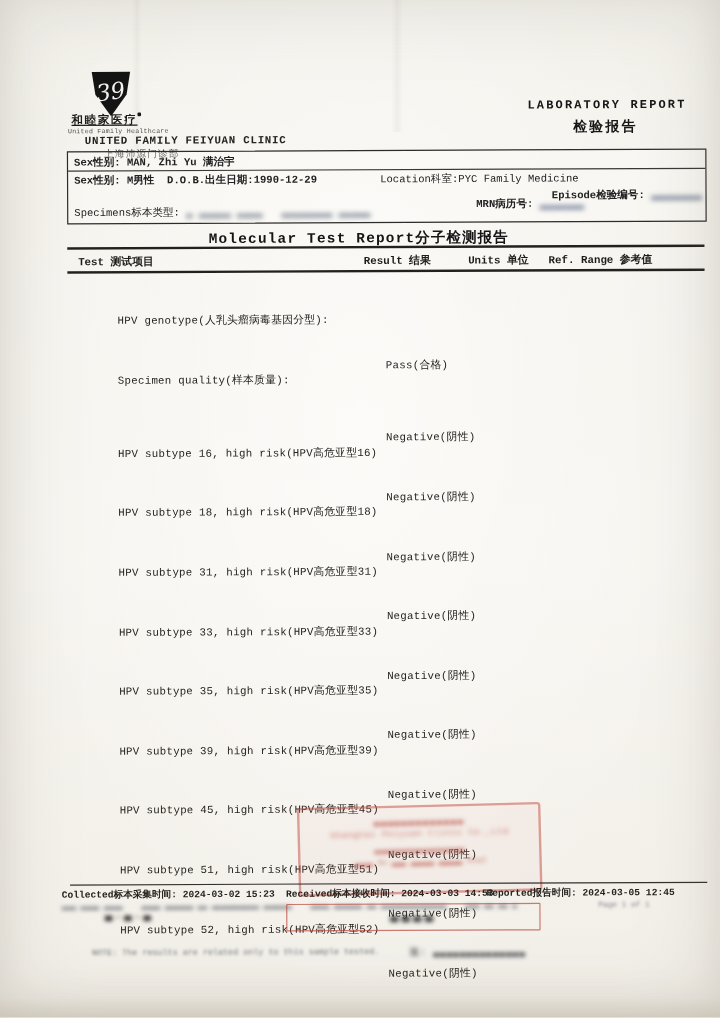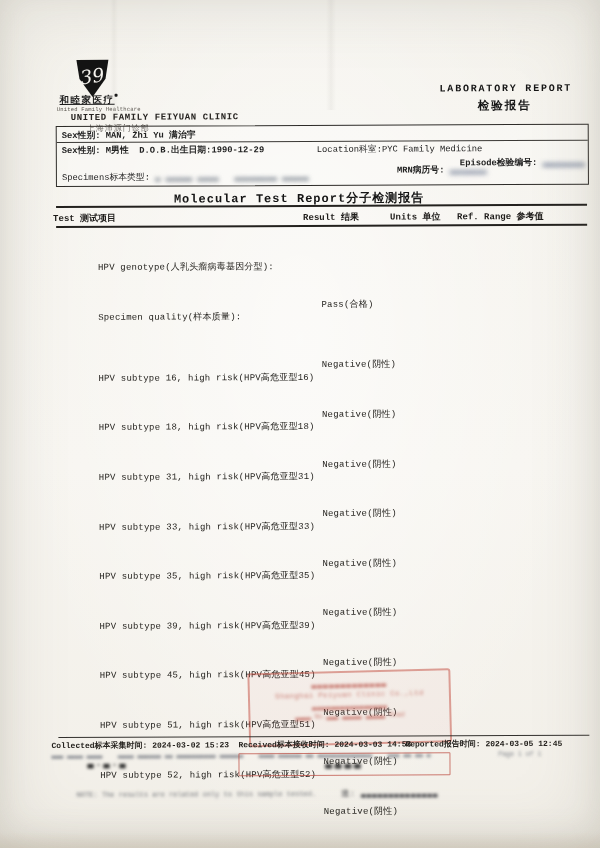--- a/index.html
+++ b/index.html
@@ -40,21 +40,21 @@
   .pline{position:absolute;font-size:8.8px;white-space:pre;}
   .b{font-weight:700;}
   .redact{color:#8d96a8;filter:blur(2.4px);}
   .redact2{color:#9aa0a8;filter:blur(2.1px);}
 
   
   .mtitle{position:absolute;left:0;top:190px;width:600px;text-align:center;font-size:12px;font-weight:700;letter-spacing:1px;color:#151515;}
   .hr1{position:absolute;left:57px;top:205px;width:531px;height:1.5px;background:#23211e;}
   .cols{position:absolute;left:0;top:211px;width:600px;font-size:9px;font-weight:700;color:#1e1c1a;}
   .cols span{position:absolute;white-space:pre;}
-  .col-test{left:54px;text-align:right;} .col-result{left:304px;} .col-units{left:391px;} .col-ref{left:458px;}
+  .col-test{left:66px;text-align:right;} .col-result{left:304px;} .col-units{left:391px;} .col-ref{left:458px;}
   .hr2{position:absolute;left:57px;top:225px;width:531px;height:1.5px;background:#23211e;}
 
   
   .rows{position:absolute;left:65px;top:249px;width:523px;font-size:9px;color:#262420;}
   .row{position:relative;min-height:12.4px;line-height:12.4px;white-space:pre;letter-spacing:.2px;}
   .row .r-result{position:absolute;left:257px;top:0;white-space:pre;}
   .row.gap-after{margin-bottom:11px;}
 
   
   .stamp{position:absolute;left:247px;top:671px;width:199px;height:70px;

